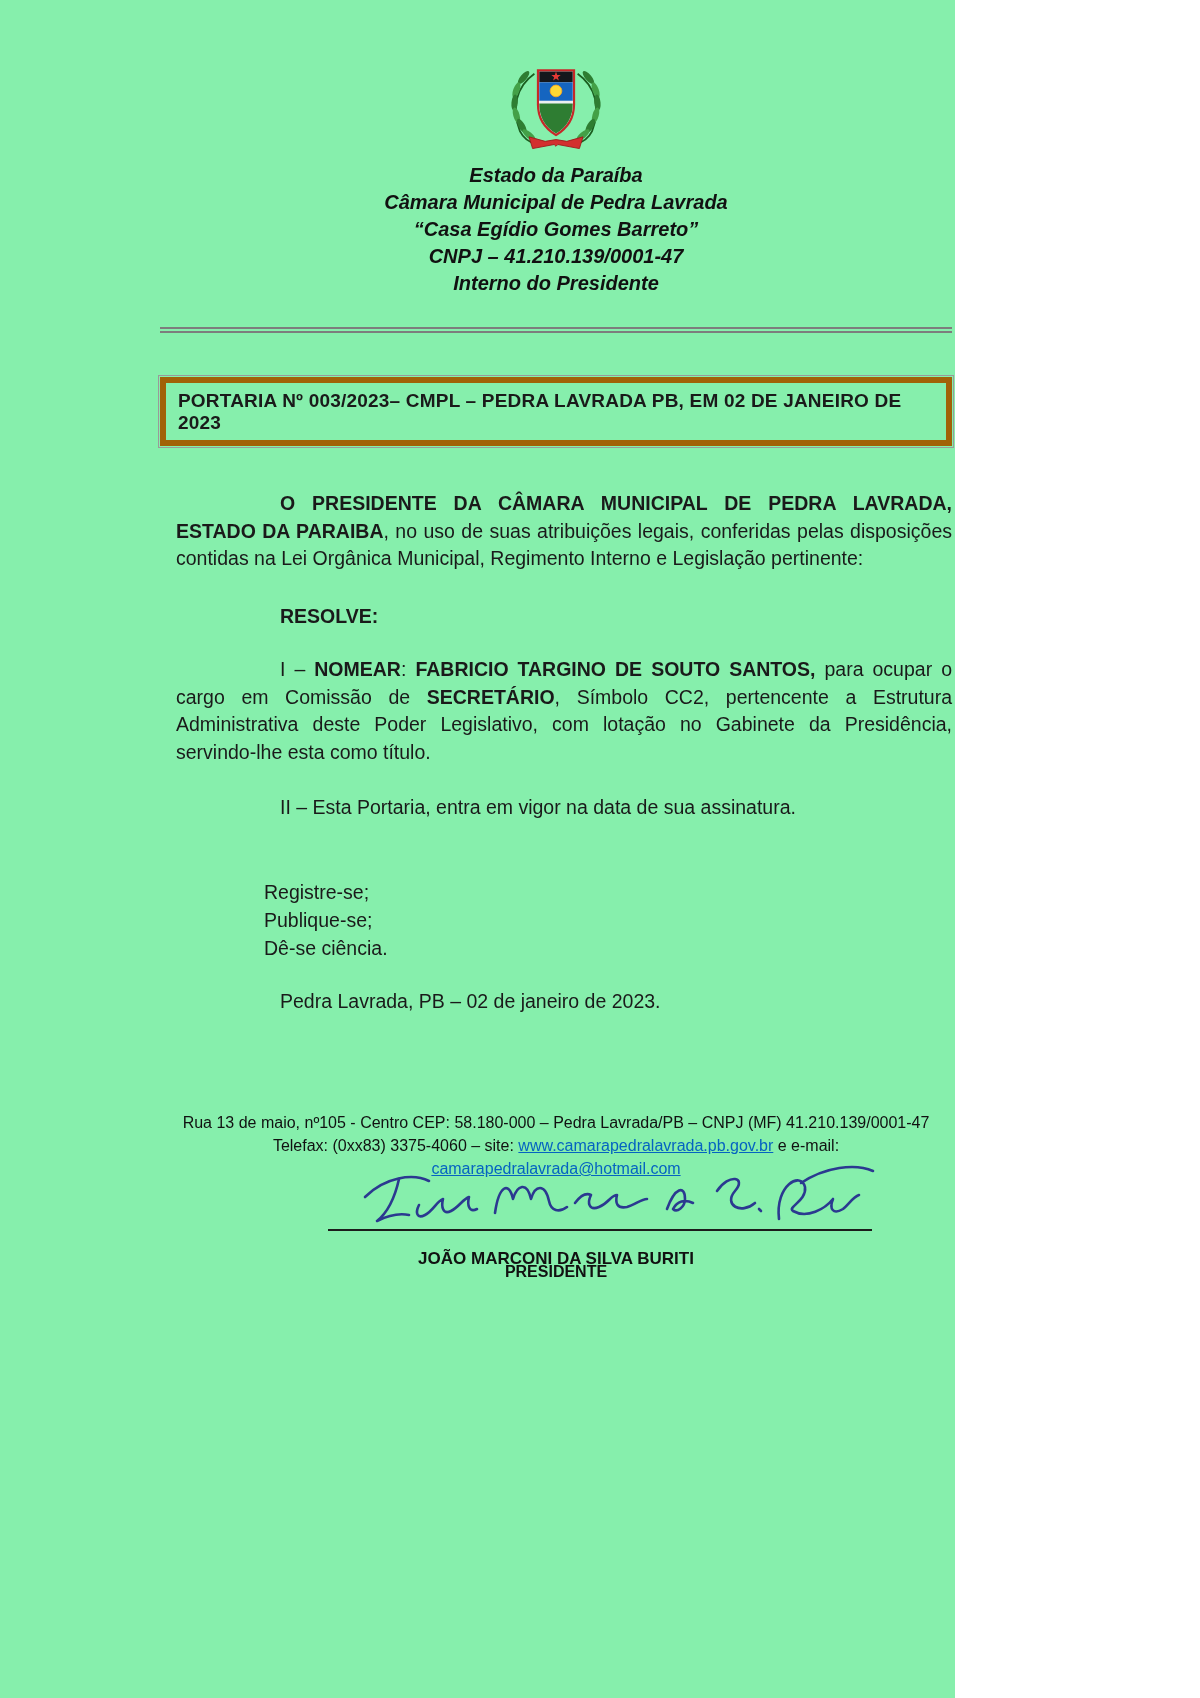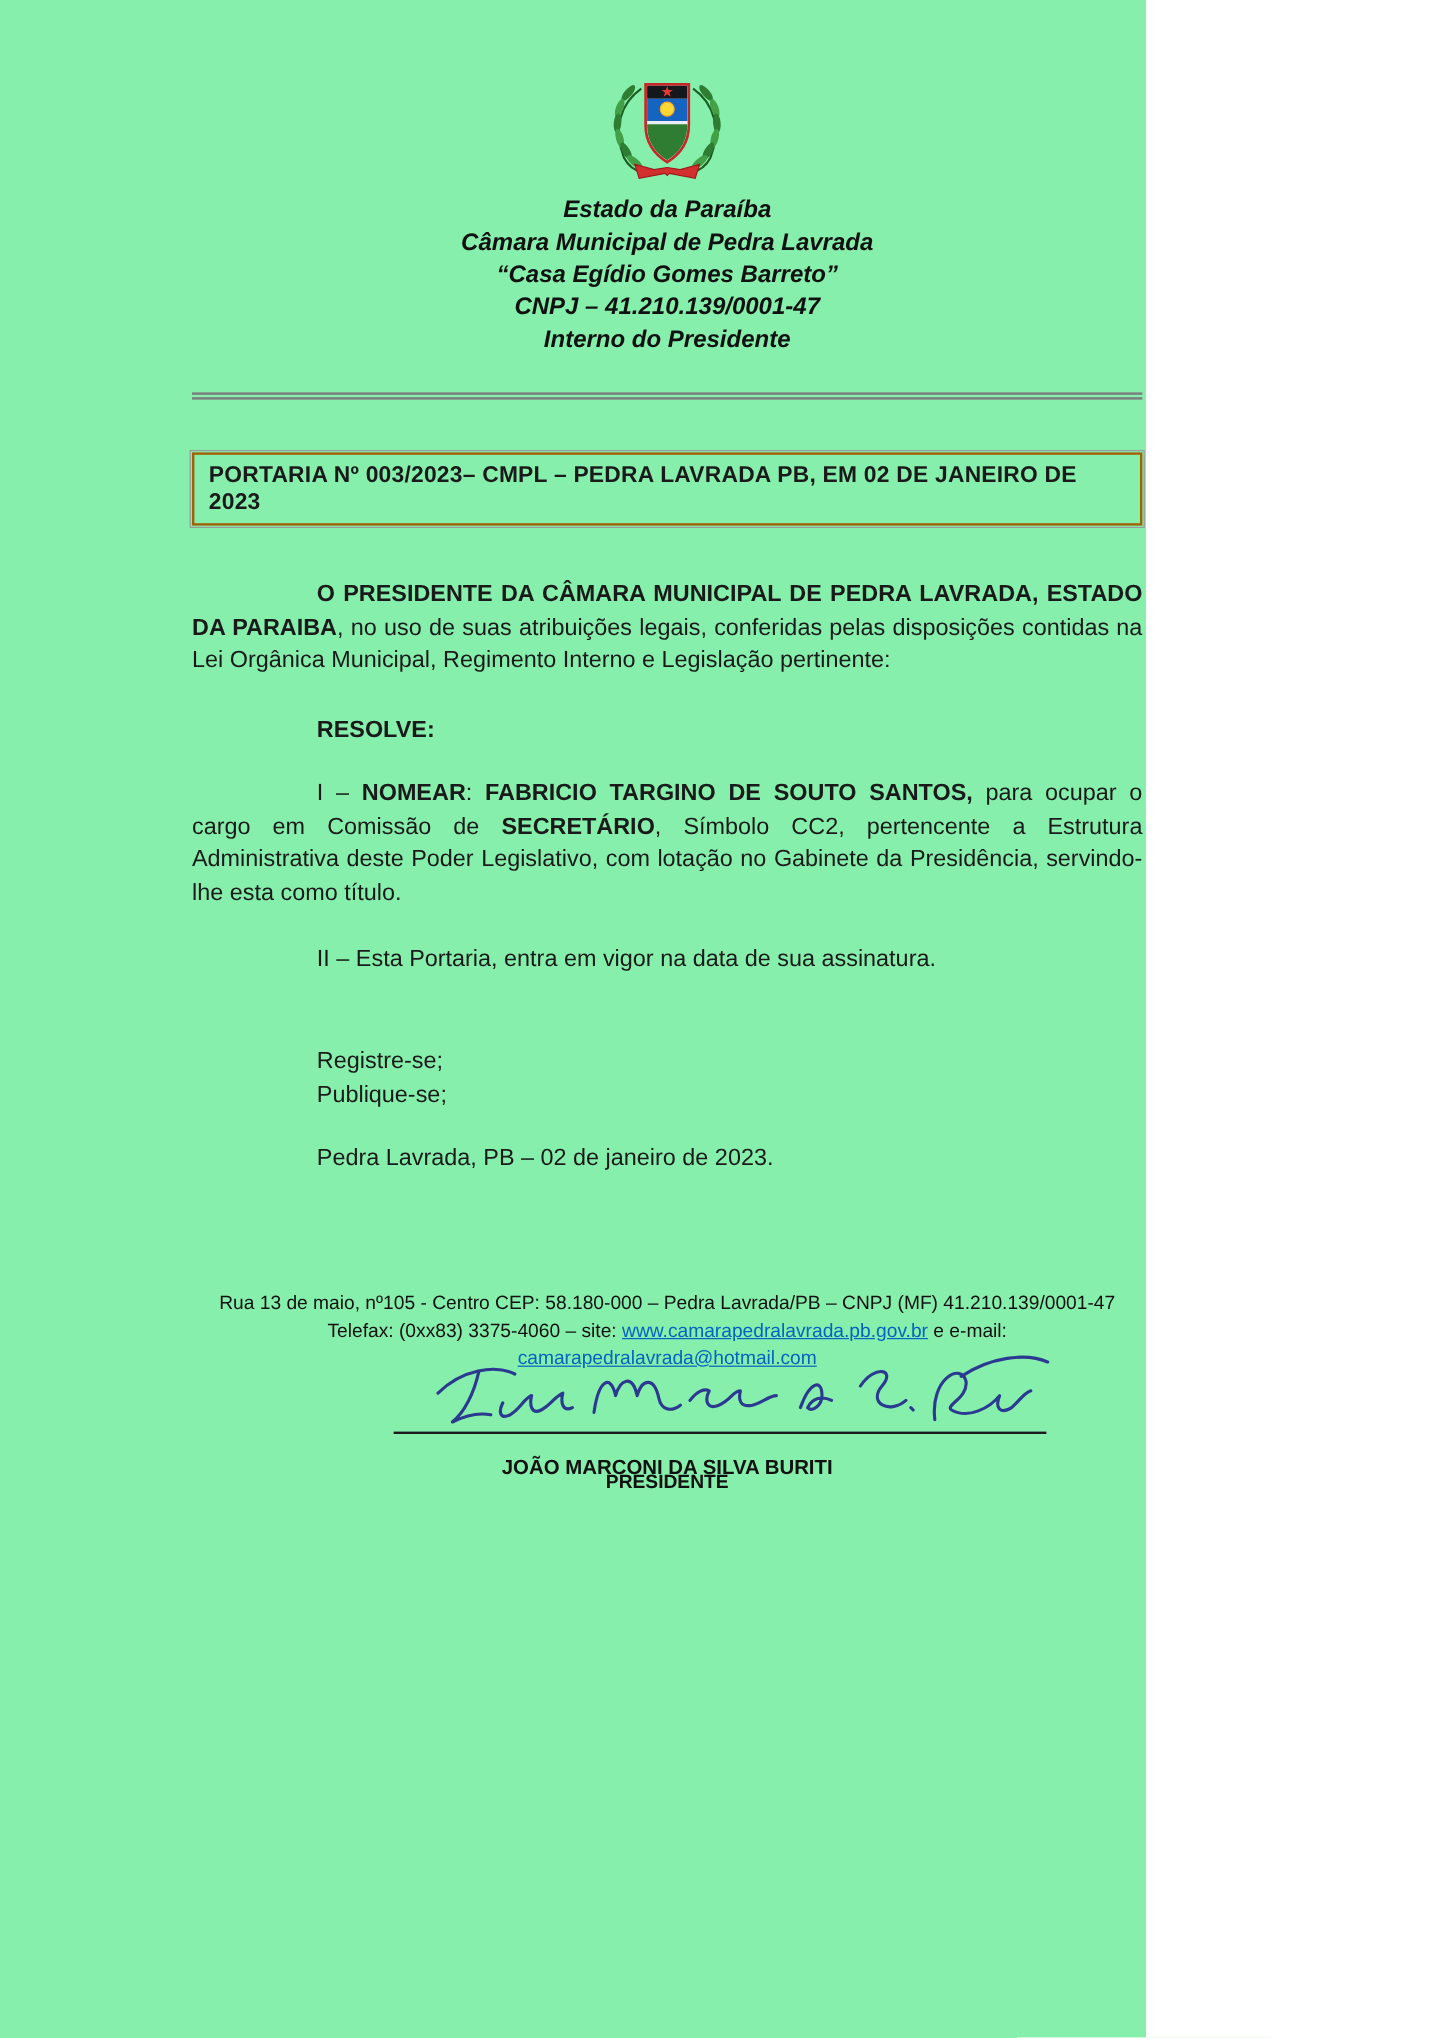--- a/index.html
+++ b/index.html
@@ -10,25 +10,25 @@
 
   
   .doc-header { text-align:center; padding-top:52px; }
   .crest { display:flex; justify-content:center; margin-bottom:6px; }
   .hline { font-weight:bold; font-style:italic; font-size:20px; line-height:27px; color:#111; }
 
   
   .rule { margin-top:30px; height:6px; border-top:2px solid #7d7d7d; border-bottom:2px solid #7d7d7d; }
 
   
-  .title-box { margin-top:44px; border:2px solid #a16207; outline:1px solid #9a9a9a; outline-offset:1px;
+  .title-box { margin-top:44px; border:6px solid #a16207; outline:1px solid #9a9a9a; outline-offset:1px;
                padding:7px 12px 6px 12px; font-weight:bold; font-size:19px; letter-spacing:0.2px; }
 
   
-  .p { font-size:19.5px; line-height:27.5px; text-align:justify; text-indent:104px; }
+  .p { font-size:19.5px; line-height:27.5px; text-align:justify; text-indent:104px;margin-left:16px; }
   .p-preamble { margin-top:44px; }
   .p-resolve  { margin-top:30px; font-weight:bold; text-align:left; }
   .p-item1    { margin-top:26px; }
   .p-item2    { margin-top:28px; text-align:left; }
   .closing    { margin-top:56px; padding-left:104px; font-size:19.5px; line-height:28px; }
   .dateline   { margin-top:26px; text-align:left; }
   b { font-weight:bold; }
 
   
   .sig-block { position:relative; margin-top:150px; height:135px; }
@@ -98,20 +98,21 @@
 
     <p class="p p-resolve">RESOLVE:</p>
 
     <p class="p p-item1"><span>I – </span><b>NOMEAR</b><span>: </span><b>FABRICIO TARGINO DE SOUTO SANTOS,</b><span> para ocupar o cargo em Comissão de </span><b>SECRETÁRIO</b><span>, Símbolo CC2, pertencente a Estrutura Administrativa deste Poder Legislativo, com lotação no Gabinete da Presidência, servindo-lhe esta como título.</span></p>
 
     <p class="p p-item2">II – Esta Portaria, entra em vigor na data de sua assinatura.</p>
 
     <div class="closing">
       <div>Registre-se;</div>
       <div>Publique-se;</div>
+      <div>Dê-se ciência.</div>
     </div>
 
     <p class="p dateline">Pedra Lavrada, PB – 02 de janeiro de 2023.</p>
 
     <div class="sig-block">
       <svg class="sig-svg" width="520" height="92" viewBox="0 0 520 92" aria-hidden="true">
         <g stroke="#2b3990" stroke-width="2.6" fill="none" stroke-linecap="round" stroke-linejoin="round">
           <path d="M10,40 C30,20 58,16 74,24"></path>
           <path d="M44,22 C40,40 32,56 22,64 C34,58 44,56 54,58"></path>
           <path d="M64,48 C60,56 62,62 70,58 C78,54 82,44 88,42 C86,50 88,58 96,54 C104,50 108,42 114,40 C112,48 114,56 122,52"></path>

